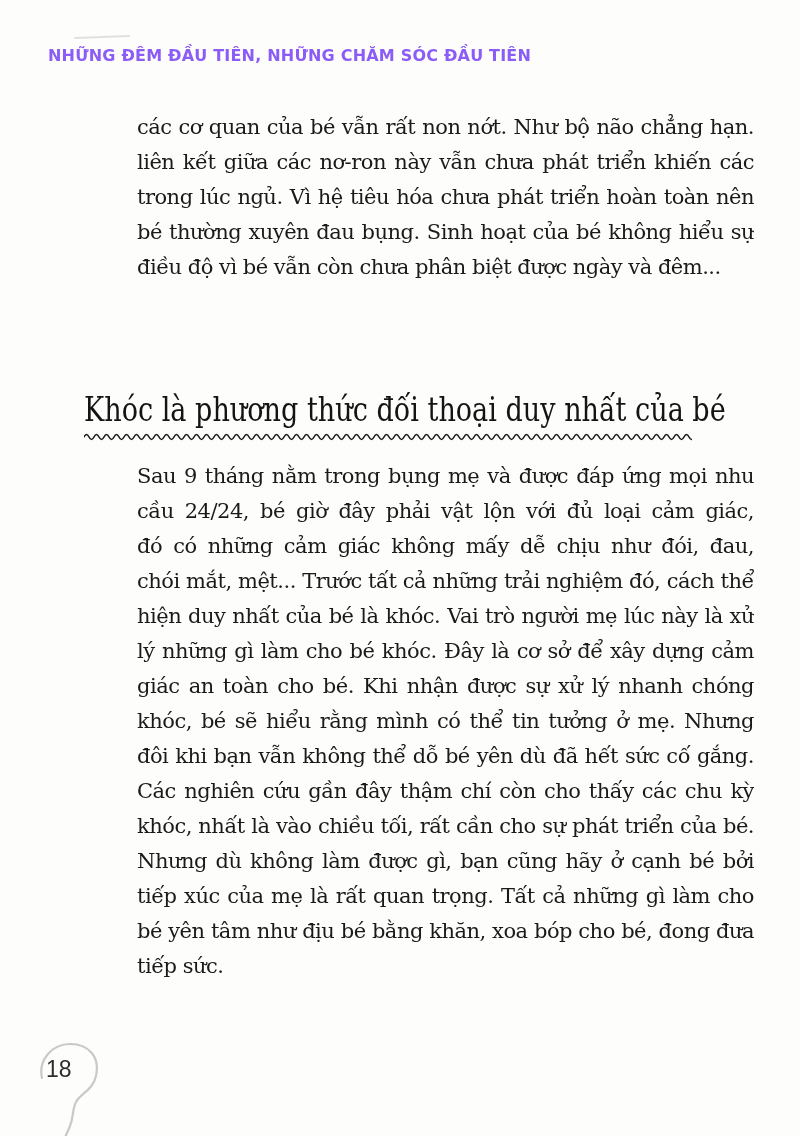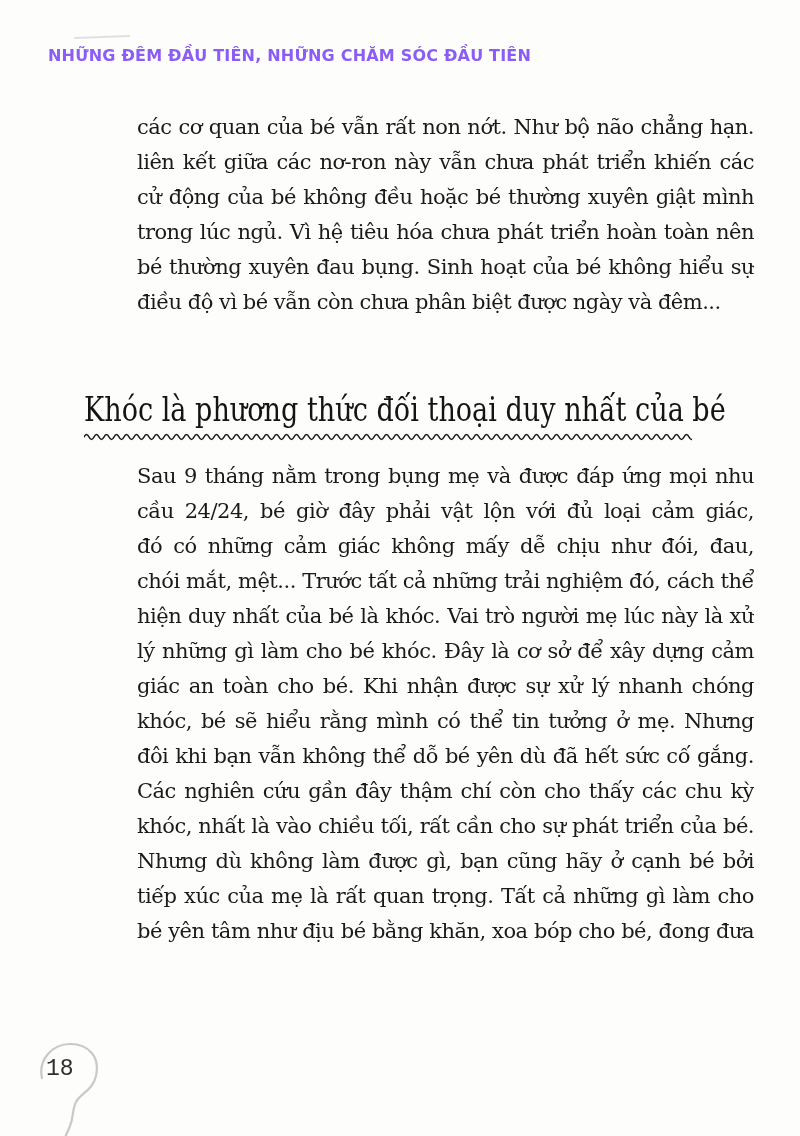--- a/index.html
+++ b/index.html
@@ -37,38 +37,37 @@
   }
   .section-heading .ht{
     display:inline-block;
     font-size:33px;line-height:44px;
     color:#141414;white-space:nowrap;
     transform:scaleX(.82);transform-origin:left center;
   }
   .wavy{position:absolute;left:84px;top:431px;width:608px;height:10px;}
   .page-number{
     position:absolute;left:46px;top:1056px;
-    font-family:Liberation Mono, monospace;
+    font-family:Liberation Sans, sans-serif;
     font-size:23px;color:#2e2e2e;
   }
   .qmark{position:absolute;left:28px;top:1038px;width:100px;height:120px;}
 </style>
 </head>
 <body>
 
 <div class="page">
 
   <div class="smudge"></div>
 
   <div class="running-header">NHỮNG ĐÊM ĐẦU TIÊN, NHỮNG CHĂM SÓC ĐẦU TIÊN</div>
 
   <div class="para para1">
     <div class="line">các cơ quan của bé vẫn rất non nớt. Như bộ não chẳng hạn.</div>
     <div class="line">liên kết giữa các nơ-ron này vẫn chưa phát triển khiến các</div>
-    <div class="line">cử động của bé không đều hoặc bé thường xuyên giật mình</div>
     <div class="line">trong lúc ngủ. Vì hệ tiêu hóa chưa phát triển hoàn toàn nên</div>
     <div class="line">bé thường xuyên đau bụng. Sinh hoạt của bé không hiểu sự</div>
     <div class="line last">điều độ vì bé vẫn còn chưa phân biệt được ngày và đêm...</div>
   </div>
 
   <div class="section-heading">
     <span class="ht">Khóc là phương thức đối thoại duy nhất của bé</span>
   </div>
 
   <svg class="wavy" viewBox="0 0 608 10" preserveAspectRatio="none">
@@ -83,20 +82,21 @@
     <div class="line">hiện duy nhất của bé là khóc. Vai trò người mẹ lúc này là xử</div>
     <div class="line">lý những gì làm cho bé khóc. Đây là cơ sở để xây dựng cảm</div>
     <div class="line">giác an toàn cho bé. Khi nhận được sự xử lý nhanh chóng lúc</div>
     <div class="line">khóc, bé sẽ hiểu rằng mình có thể tin tưởng ở mẹ. Nhưng</div>
     <div class="line">đôi khi bạn vẫn không thể dỗ bé yên dù đã hết sức cố gắng.</div>
     <div class="line">Các nghiên cứu gần đây thậm chí còn cho thấy các chu kỳ</div>
     <div class="line">khóc, nhất là vào chiều tối, rất cần cho sự phát triển của bé.</div>
     <div class="line">Nhưng dù không làm được gì, bạn cũng hãy ở cạnh bé bởi sự</div>
     <div class="line">tiếp xúc của mẹ là rất quan trọng. Tất cả những gì làm cho</div>
     <div class="line">bé yên tâm như địu bé bằng khăn, xoa bóp cho bé, đong đưa</div>
+    <div class="line last">tiếp sức.</div>
   </div>
 
   <svg class="qmark" viewBox="0 0 100 120">
     <path d="M 14 40 C 10 22, 24 6, 42 6 C 62 6, 72 20, 68 38
              C 65 52, 52 56, 48 64 C 44 72, 46 78, 42 88
              C 38 98, 34 104, 31 118" fill="none" stroke="#c9c9c9" stroke-width="2.2" stroke-linecap="round"></path>
   </svg>
 
   <div class="page-number">18</div>
 

